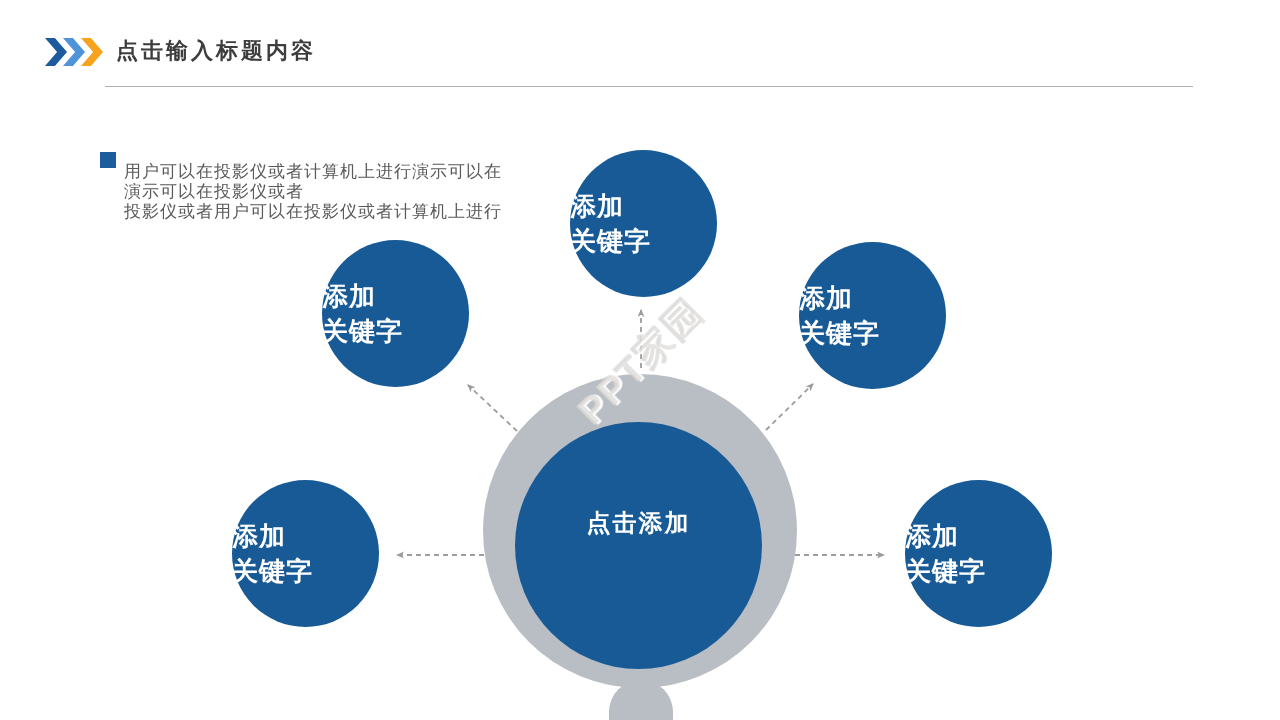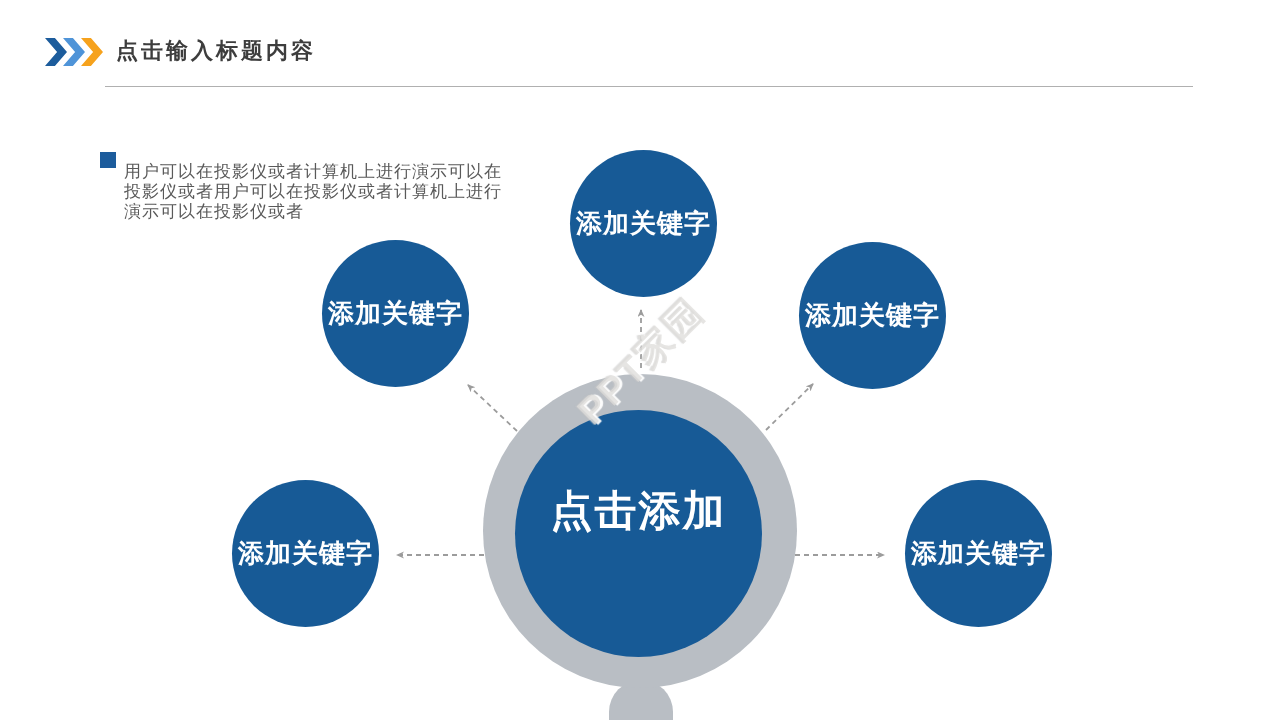--- a/index.html
+++ b/index.html
@@ -37,28 +37,28 @@
   .watermark{position:absolute;left:531px;top:336px;width:220px;text-align:center;
         transform:rotate(-45deg);font-size:38px;font-weight:bold;letter-spacing:2px;
         color:rgba(222,220,217,0.75);text-shadow:2px 2px 1px rgba(255,255,255,0.95),-1px -1px 1px rgba(200,200,200,0.5);
         z-index:10;pointer-events:none;}
 
   
   .stem{position:absolute;left:609px;top:680px;width:64px;height:44px;background:var(--ring-gray);
         border-radius:32px 32px 0 0;z-index:1;}
   .ring{position:absolute;left:483px;top:374px;width:314px;height:314px;border-radius:50%;
         background:var(--ring-gray);z-index:2;}
-  .center-circle{position:absolute;left:515px;top:410px;width:247px;height:247px;border-radius:50%;
+  .center-circle{position:absolute;left:515px;top:422px;width:247px;height:247px;border-radius:50%;
         background:var(--blue);z-index:3;display:flex;flex-direction:column;align-items:center;
-        justify-content:center;padding-bottom:46px;color:#fff;font-weight:bold;font-size:42px;
+        justify-content:center;padding-bottom:46px;color:#fff;font-weight:bold;font-size:24px;
         line-height:44px;letter-spacing:2px;}
 
   
   .circle-sat{position:absolute;width:147px;height:147px;border-radius:50%;background:var(--blue);
-        z-index:3;display:flex;align-items:center;justify-content:center;
+        z-index:3;display:flex;flex-direction:column;align-items:flex-start;justify-content:center;
         color:#fff;font-weight:bold;font-size:26px;line-height:35px;letter-spacing:1px;}
   .sat-top{left:570px;top:150px;}
   .sat-ul{left:322px;top:240px;}
   .sat-ur{left:799px;top:242px;}
   .sat-ll{left:232px;top:480px;}
   .sat-lr{left:905px;top:480px;}
 
   .connector-layer{position:absolute;left:0;top:0;width:1280px;height:720px;z-index:2;pointer-events:none;}
 </style>
 </head>
@@ -70,22 +70,22 @@
     <span class="chev c1"></span>
     <span class="chev c2"></span>
     <span class="chev c3"></span>
   </div>
   <div class="page-title">点击输入标题内容</div>
   <div class="divider"></div>
 
   <div class="bullet-square"></div>
   <div class="body-text">
     <div>用户可以在投影仪或者计算机上进行演示可以在</div>
+    <div>演示可以在投影仪或者</div>
     <div>投影仪或者用户可以在投影仪或者计算机上进行</div>
-    <div>演示可以在投影仪或者</div>
   </div>
 
   <div class="watermark">PPT家园</div>
 
   <svg class="connector-layer" width="1280" height="720" viewBox="0 0 1280 720" xmlns="http://www.w3.org/2000/svg">
     <defs>
       <marker id="ah" markerWidth="9" markerHeight="8" refX="7" refY="3.5" orient="auto" markerUnits="userSpaceOnUse">
         <path d="M0,0 L8,3.5 L0,7 L2.2,3.5 Z" fill="#9c9c9c"></path>
       </marker>
     </defs>

